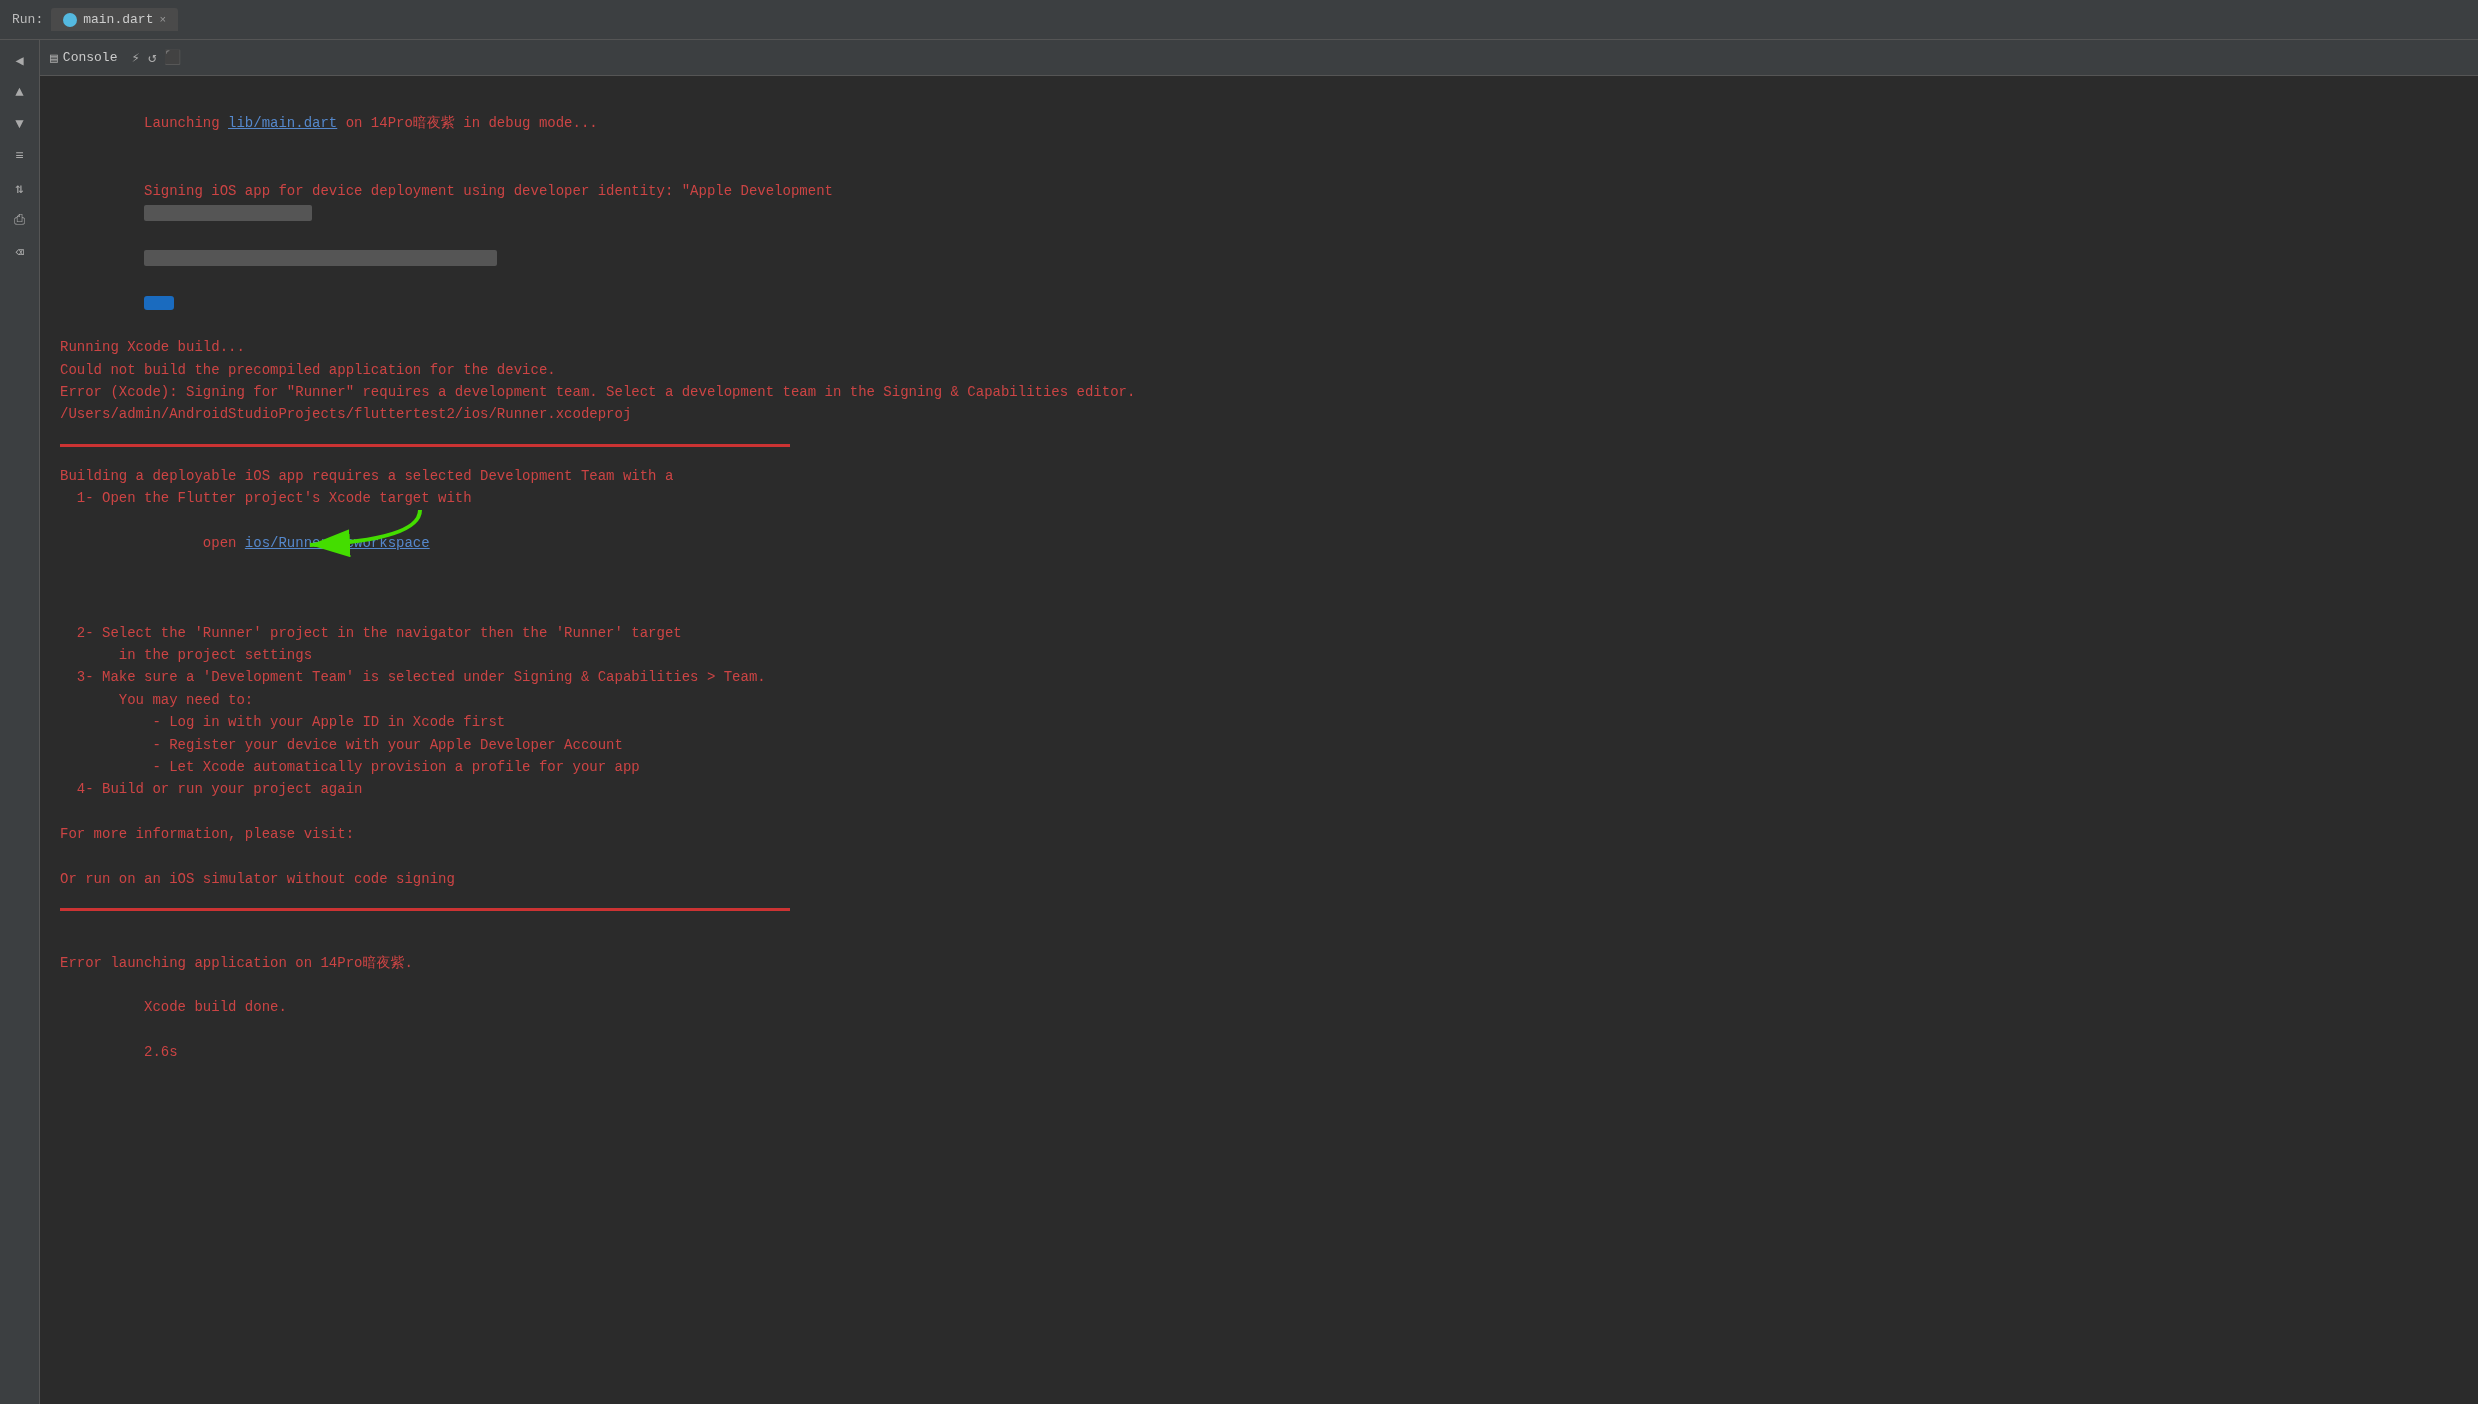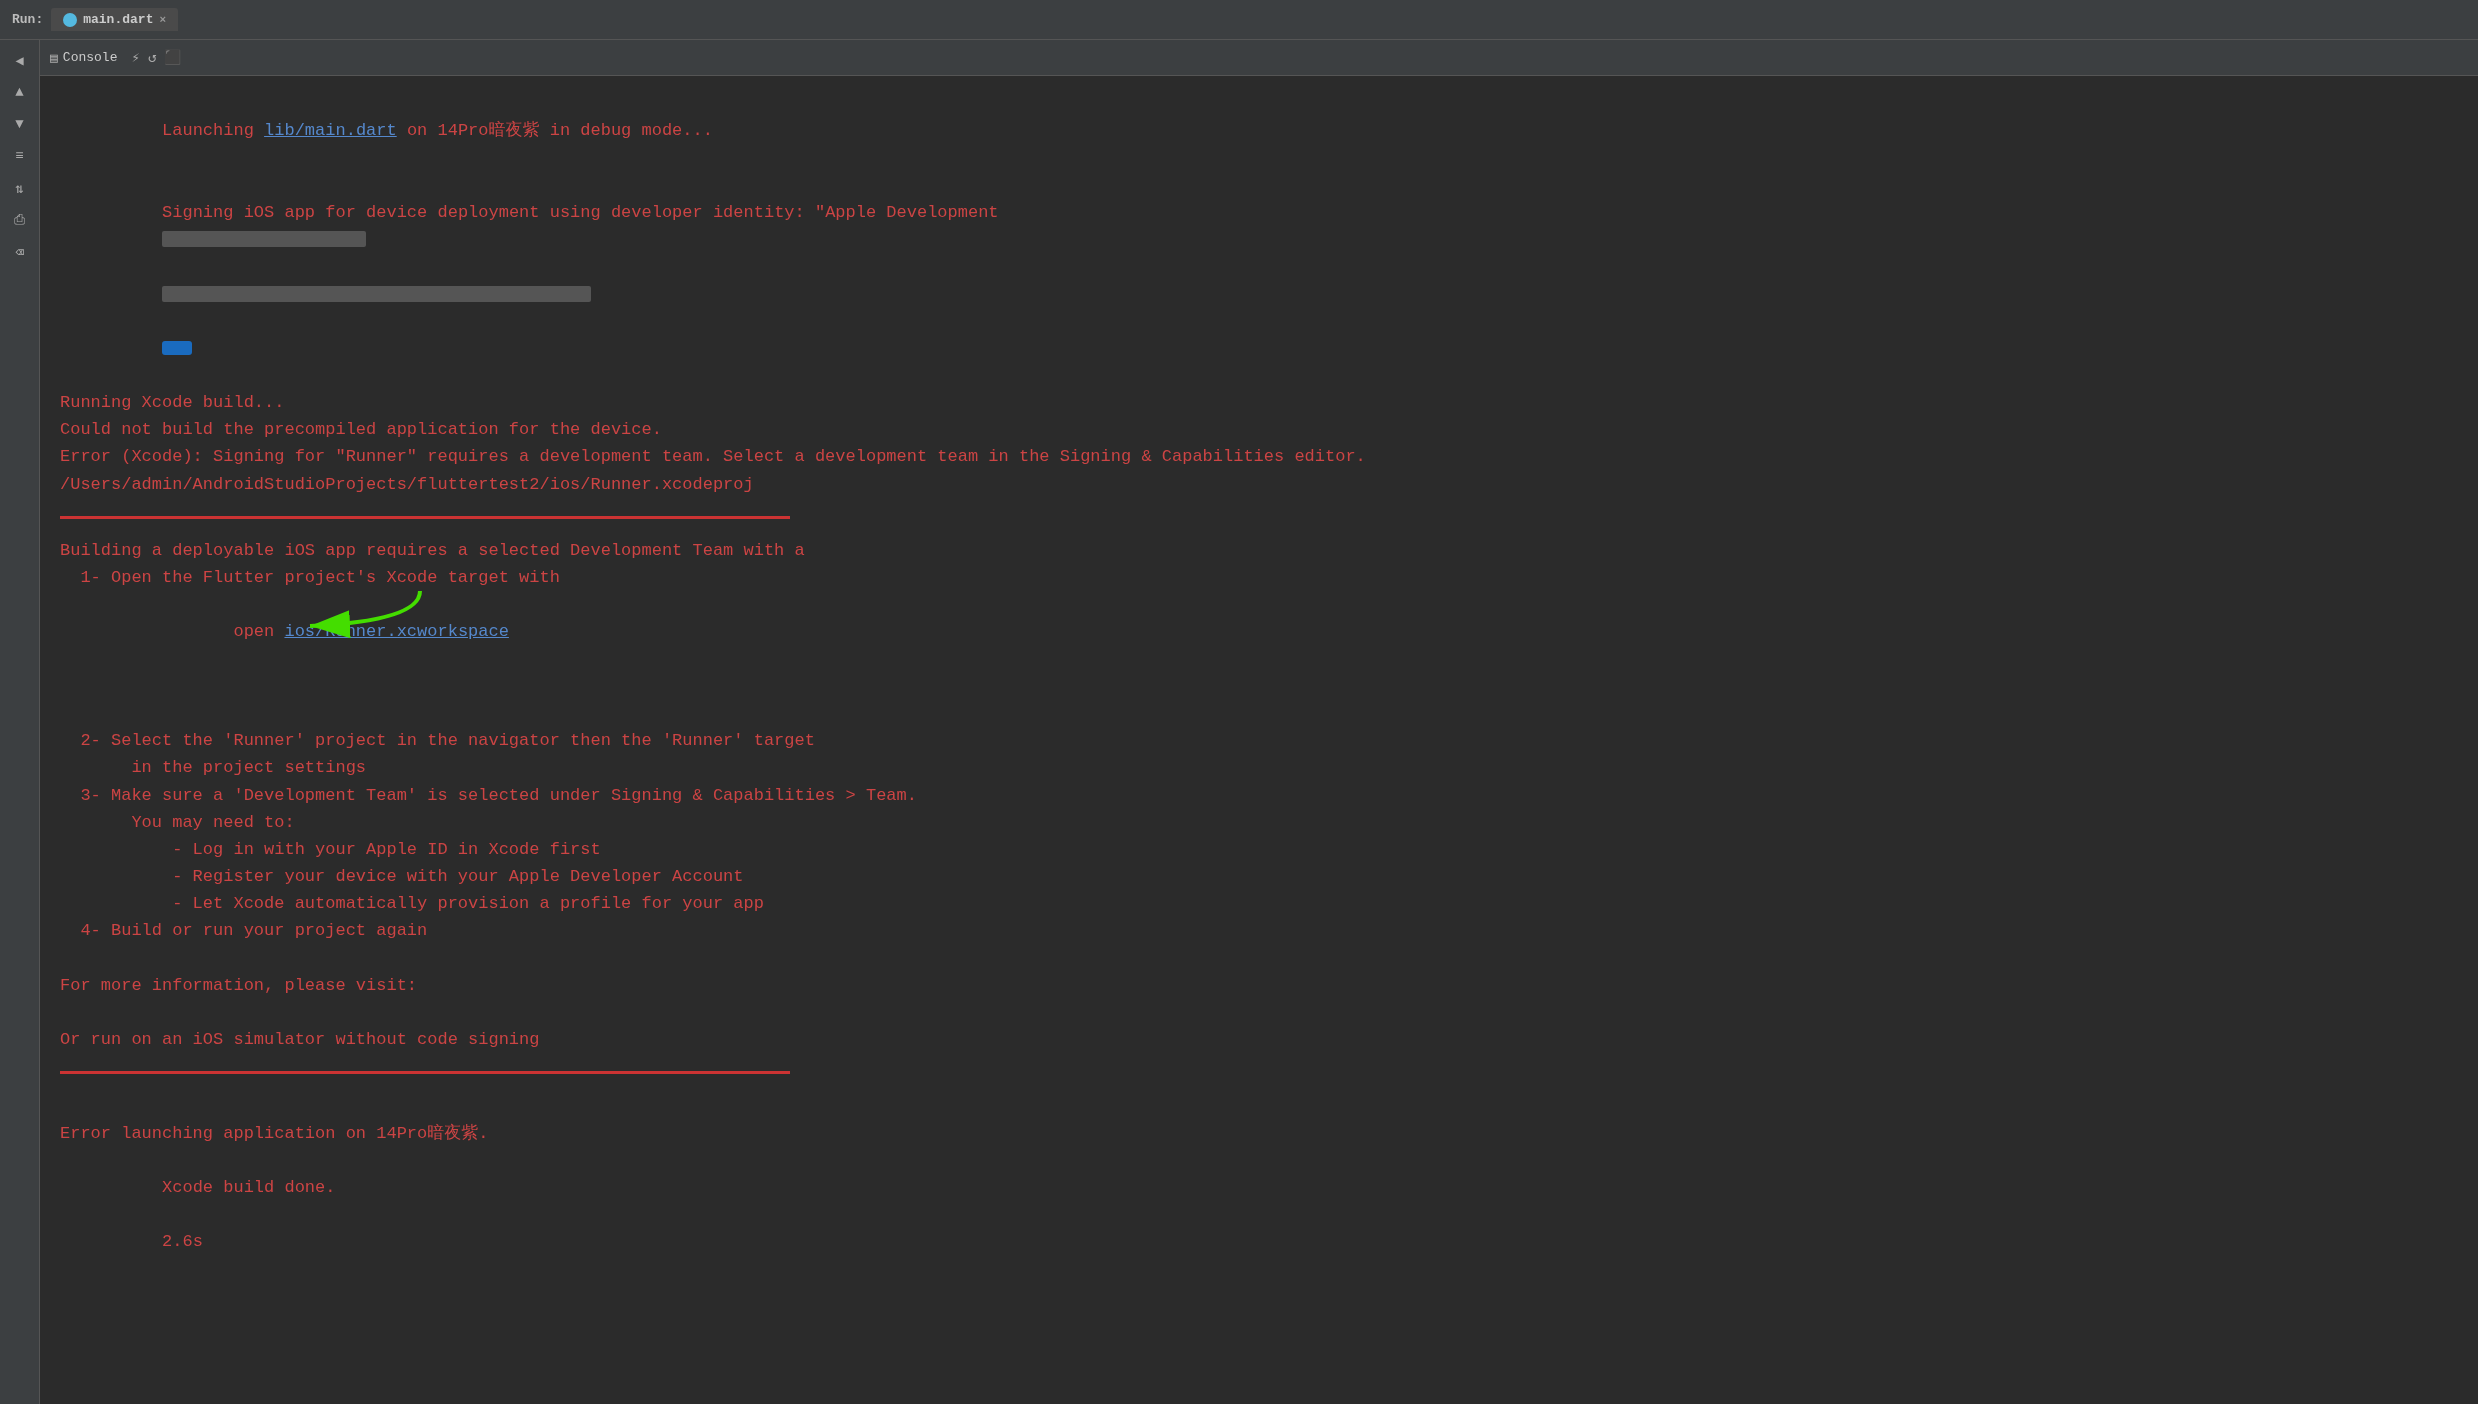--- a/index.html
+++ b/index.html
@@ -21,21 +21,20 @@
     }
     .title-bar {
       background: #3c3f41;
       height: 40px;
       display: flex;
       align-items: center;
       padding: 0 12px;
       font-size: 13px;
       color: #aaa;
       border-bottom: 1px solid #555;
-      font-weight: bold;
     }
     .title-bar .run-label {
       color: #bbb;
       margin-right: 8px;
     }
     .tab {
       display: flex;
       align-items: center;
       background: #4a4a4a;
       padding: 4px 12px;
@@ -120,21 +119,21 @@
     }
     .console-output {
       flex: 1;
       background: #2b2b2b;
       padding: 14px 20px;
       overflow-y: auto;
       line-height: 1.6;
     }
     .line {
       white-space: pre;
-      font-size: 17px;
+      font-size: 14px;
       color: #cc4444;
     }
     .line-link {
       color: #5588cc;
       text-decoration: underline;
       cursor: pointer;
     }
     .line-divider {
       height: 3px;
       background: #cc3333;

